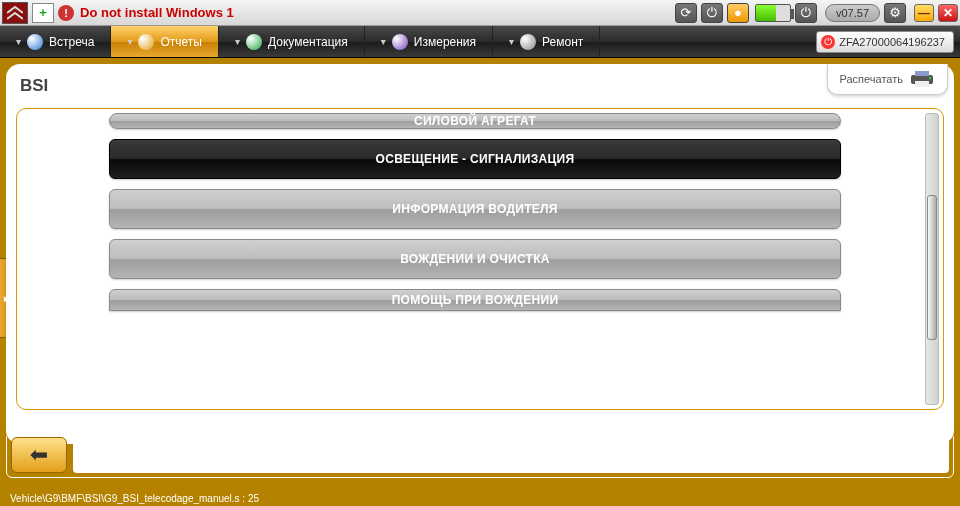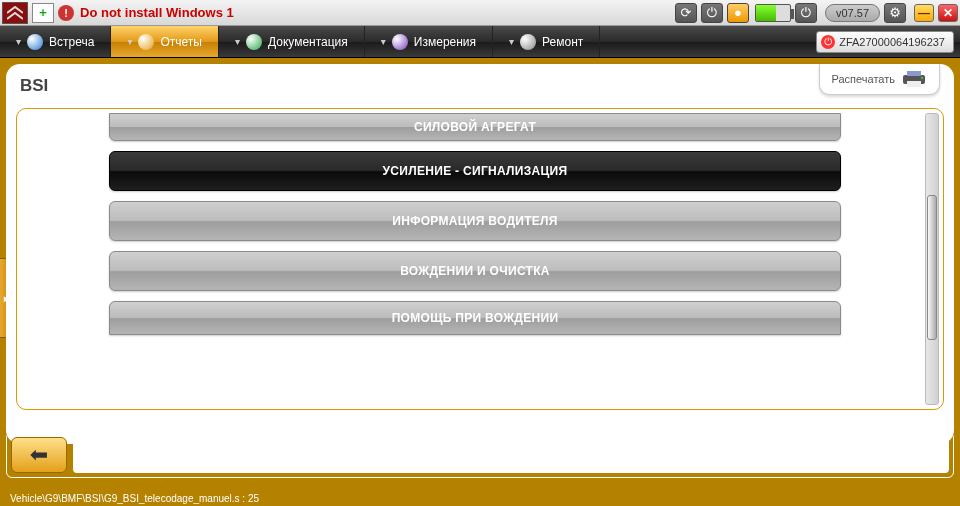--- a/index.html
+++ b/index.html
@@ -104,21 +104,21 @@
   .page{
     background:#fff;border-radius:14px;
     height:380px;position:relative;
   }
   .page-head{
     display:flex;height:44px;align-items:flex-end;
     padding:12px 14px;
   }
   .page-title{font-size:17px;color:#444;font-weight:bold;}
   .print-btn{
-    position:absolute;top:0;right:14px;
+    position:absolute;top:0;right:6px;
     background:#fff;border:1px solid #ccc;border-top:none;
     border-radius:0 0 10px 10px;
     padding:6px 12px;display:flex;align-items:center;gap:6px;
     font-size:11px;color:#555;
     box-shadow:0 2px 3px rgba(0,0,0,0.15);
   }
   .print-btn svg{width:26px;height:18px;}
   .content{
     border:1px solid #d89a00;border-radius:10px;
     margin:0 10px;height:302px;
@@ -149,22 +149,22 @@
     display:flex;align-items:center;justify-content:center;
     color:#fff;font-size:12px;font-weight:bold;
     letter-spacing:0.3px;
     box-shadow:0 1px 2px rgba(0,0,0,0.2);
     flex-shrink:0;
   }
   .menu-item.selected{
     background:linear-gradient(to bottom,#3a3a3a 0%,#2a2a2a 48%,#0a0a0a 52%,#1f1f1f 100%);
     border-color:#000;
   }
-  .menu-item.cut-top{height:28px;border-top-left-radius:0;border-top-right-radius:0;}
-  .menu-item.cut-bottom{height:34px;border-bottom-left-radius:0;border-bottom-right-radius:0;}
+  .menu-item.cut-top{height:16px;border-top-left-radius:0;border-top-right-radius:0;border-radius:13px;}
+  .menu-item.cut-bottom{height:22px;border-bottom-left-radius:0;border-bottom-right-radius:0;}
 
   
   .footer{
     position:absolute;bottom:28px;left:6px;right:6px;
     height:46px;border:1px solid #fff;border-radius:6px;
     display:flex;align-items:center;padding:4px;gap:6px;
   }
   .back-btn{
     width:56px;height:36px;border-radius:6px;
     background:linear-gradient(to bottom,#ffe08a,#e3a01a);
@@ -259,21 +259,21 @@
       <svg viewBox="0 0 26 18">
         <rect x="2" y="5" width="22" height="9" rx="2" fill="#555"></rect>
         <rect x="6" y="1" width="14" height="5" fill="#89c"></rect>
         <rect x="6" y="11" width="14" height="6" fill="#eee"></rect>
         <circle cx="21" cy="8" r="1.2" fill="#3c3"></circle>
       </svg>
     </div>
     <div class="content">
       <div class="scroll-area" id="menu-list">
           <div class="menu-item cut-top">СИЛОВОЙ АГРЕГАТ</div>
-          <div class="menu-item selected">УСИЛЕНИЕ - СИГНАЛИЗАЦИЯ</div>
+          <div class="menu-item selected">ОСВЕЩЕНИЕ - СИГНАЛИЗАЦИЯ</div>
           <div class="menu-item">ИНФОРМАЦИЯ ВОДИТЕЛЯ</div>
           <div class="menu-item">ВОЖДЕНИИ И ОЧИСТКА</div>
           <div class="menu-item cut-bottom">ПОМОЩЬ ПРИ ВОЖДЕНИИ</div>
         </div>
       <div class="scrollbar">
         <div class="scroll-thumb"></div>
       </div>
     </div>
   </div>
   <div class="footer">

